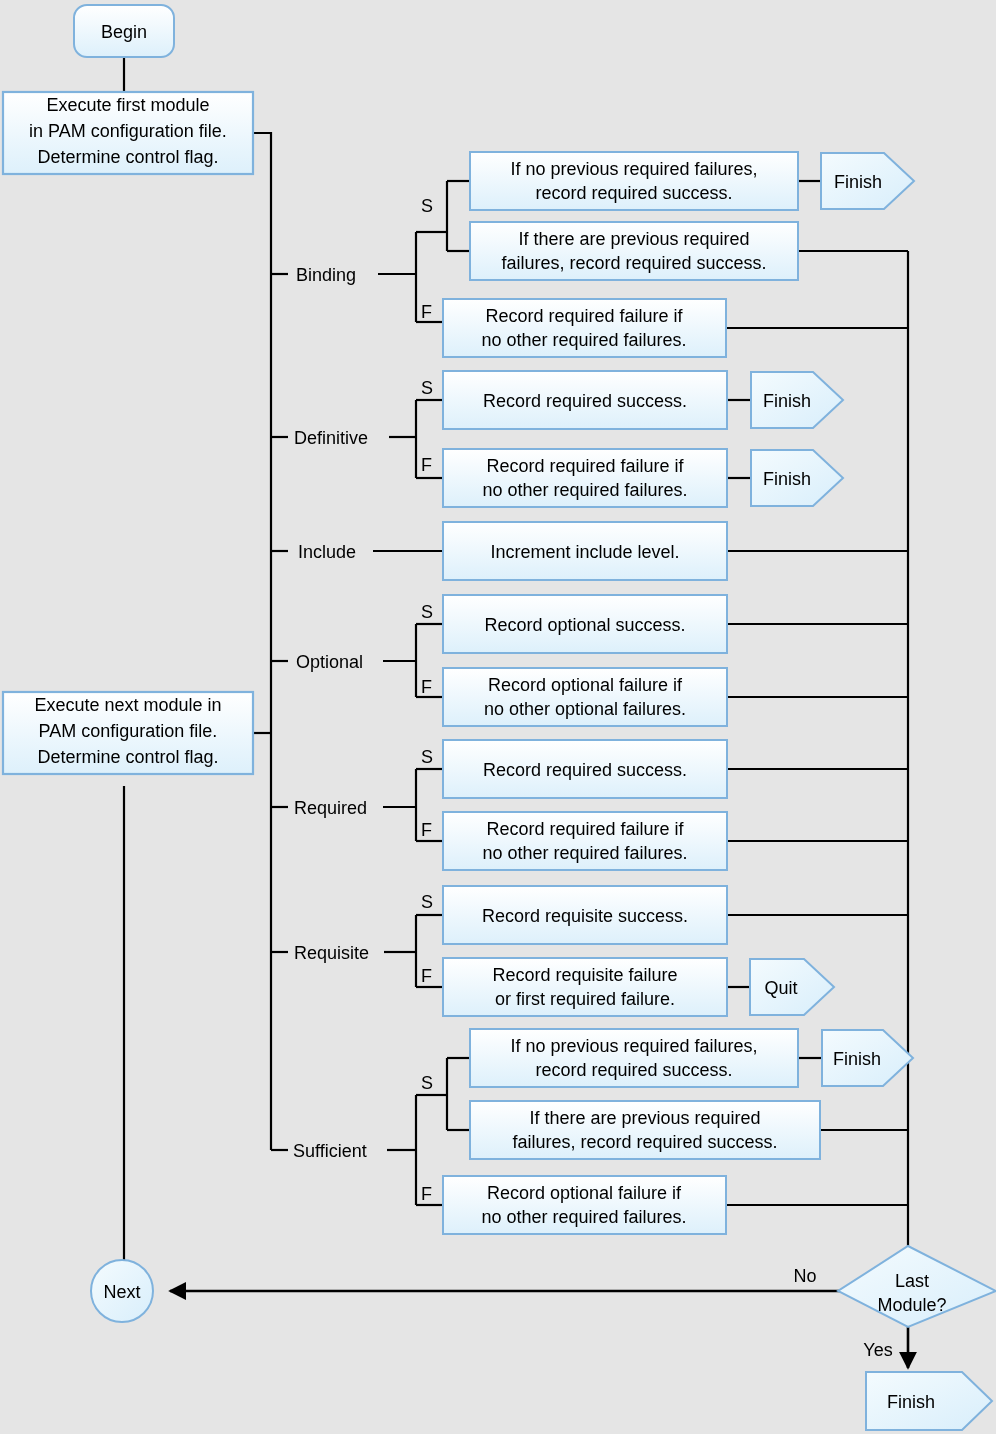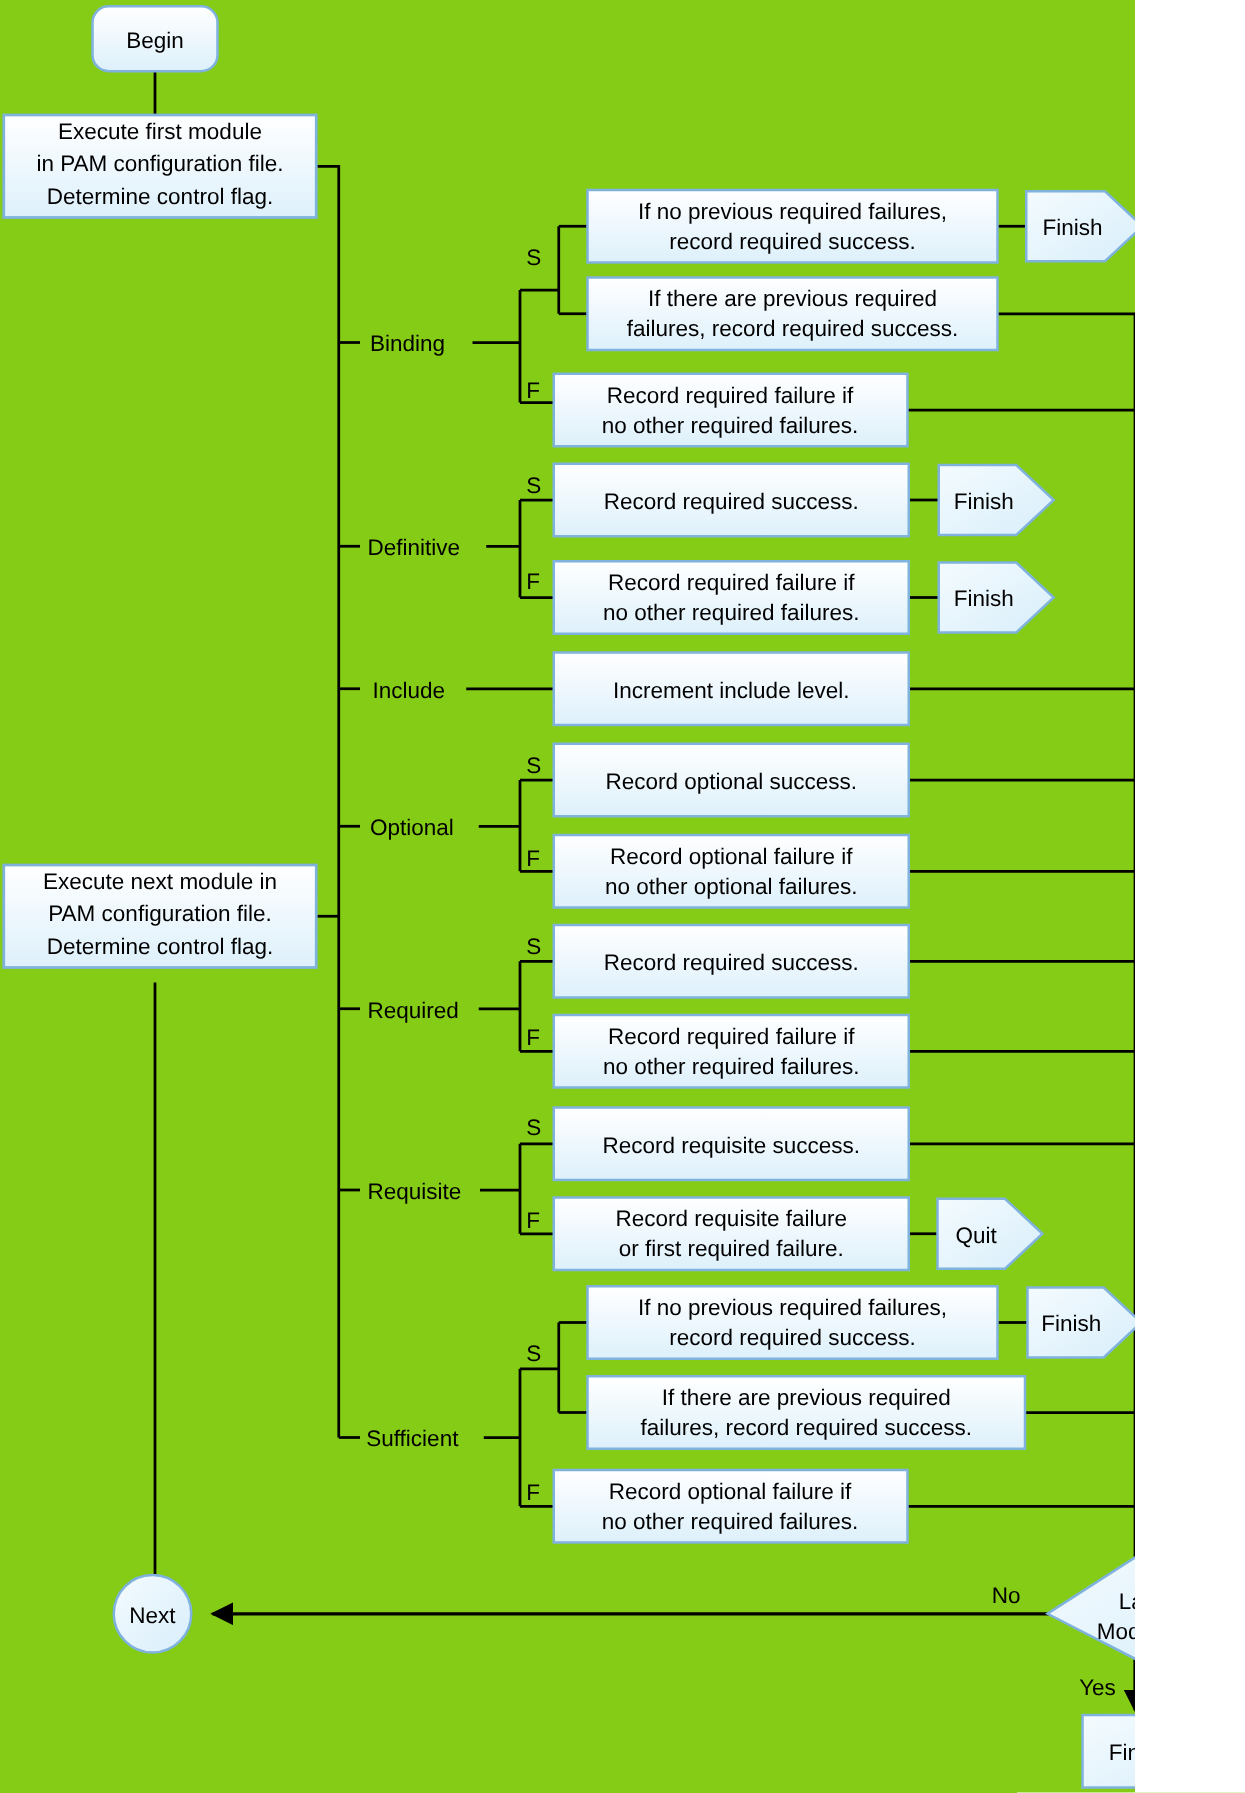--- a/index.html
+++ b/index.html
@@ -1,17 +1,17 @@
 <!DOCTYPE html>
 <html><head>
 <meta charset="utf-8">
 <style>
   html,body{margin:0;padding:0;background:#ffffff;}
   body{font-family:"Liberation Sans", sans-serif;}
-  #stage{position:relative;width:908px;height:1434px;background:#84cc16;overflow:hidden;}
+  #stage{position:relative;width:996px;height:1434px;background:#e5e5e5;overflow:hidden;}
   svg{position:absolute;left:0;top:0;width:996px;height:1434px;}
   .node-text{font-family:"Liberation Sans", sans-serif;font-size:18px;fill:#000;}
   .branch-label{font-family:"Liberation Sans", sans-serif;font-size:18px;fill:#000;}
   .sf-label{font-family:"Liberation Sans", sans-serif;font-size:18px;fill:#000;}
   .edge-label{font-family:"Liberation Sans", sans-serif;font-size:18px;fill:#000;}
 </style>
 </head>
 <body>
 
 <div id="stage">

